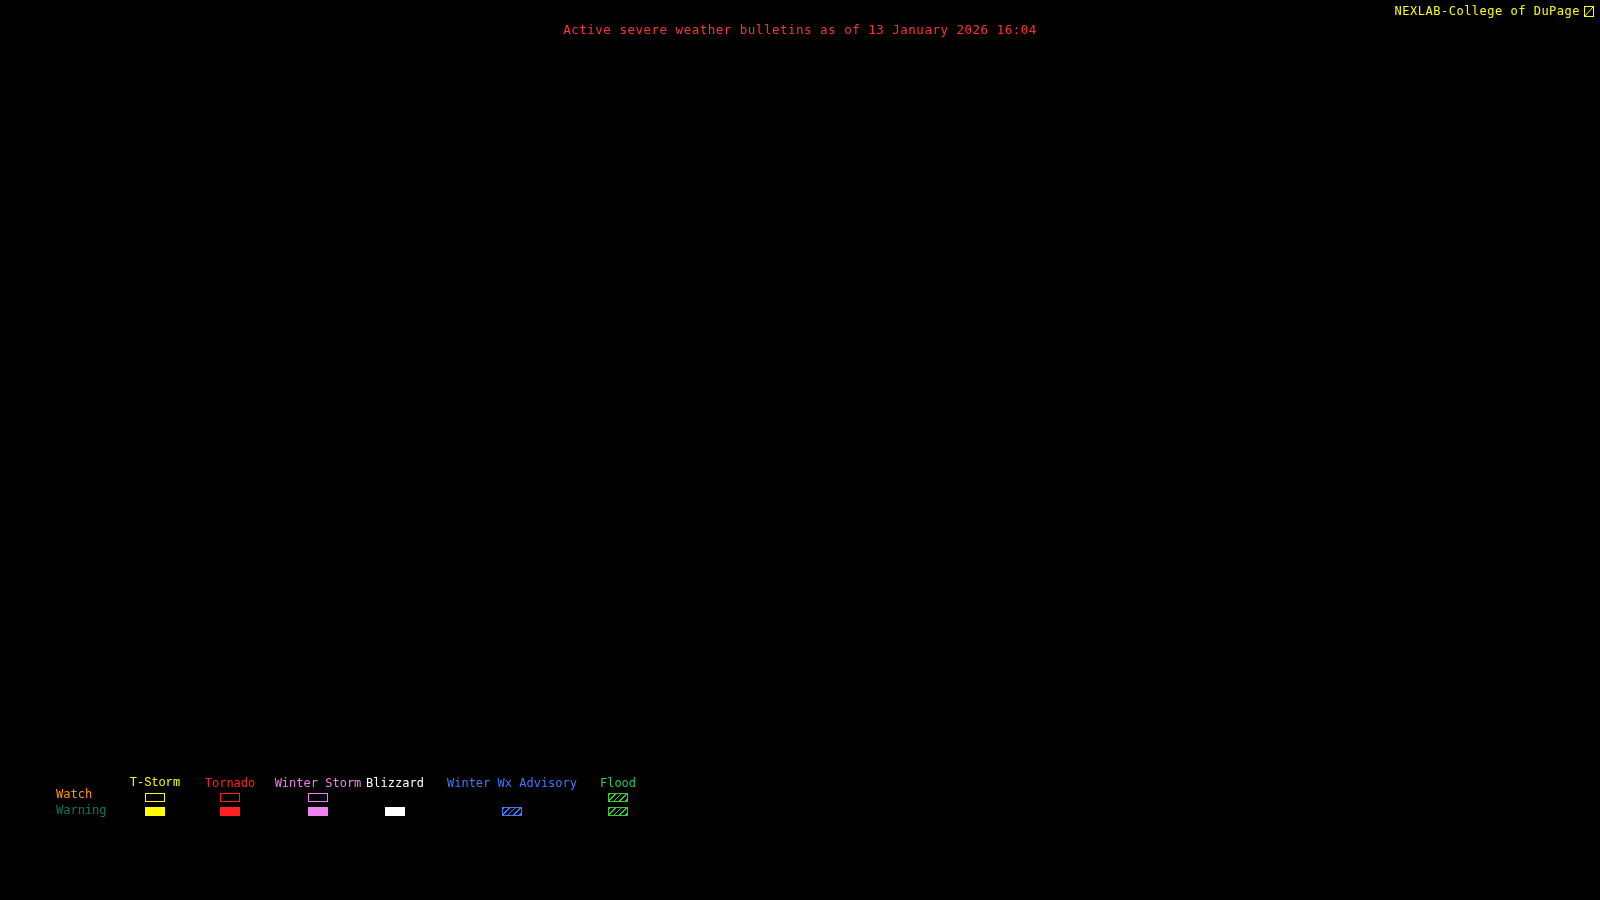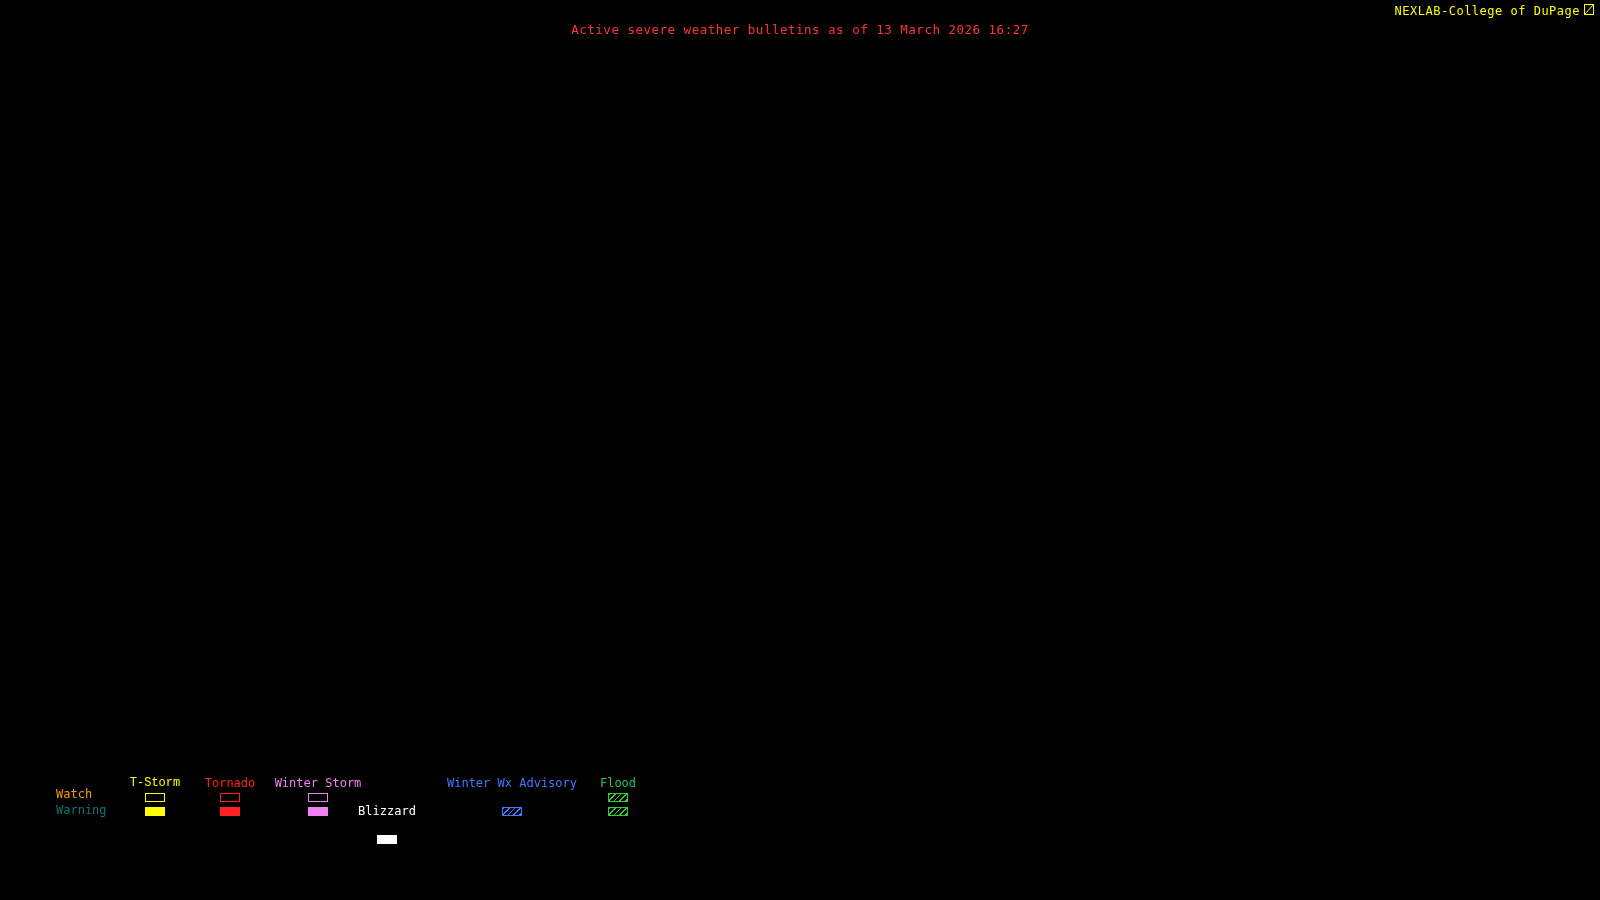--- a/index.html
+++ b/index.html
@@ -18,20 +18,21 @@
     background: #000;
   }
   .brand {
     position: absolute;
     top: 4px;
     right: 6px;
     font-size: 12px;
     letter-spacing: 0.5px;
     white-space: nowrap;
     display: flex;
+    align-items: center;
     gap: 4px;
   }
   .brand-icon {
     display: inline-block;
     width: 10px;
     height: 11px;
     position: relative;
   }
   .brand-icon svg { display:block; }
   .map-title {
@@ -73,40 +74,40 @@
     width: 20px;
     height: 9px;
     margin: 0 auto;
     box-sizing: border-box;
   }
   .swatch.watch   { margin-top: 3px; }
   .swatch.warning { margin-top: 5px; }
   .c0 { left: 80px; }
   .c1 { left: 155px; }
   .c2 { left: 243px; }
-  .c3 { left: 312px; margin-top: 28px; }
+  .c3 { left: 320px; }
   .c4 { left: 437px; }
   .c5 { left: 543px; }
 </style>
 </head>
 <body>
 
 <div class="canvas">
 
   <div class="brand" style="color: rgb(255, 255, 0);">
     <span>NEXLAB-College of DuPage</span>
     <span class="brand-icon">
       <svg width="10" height="11" viewBox="0 0 10 11">
         <rect x="0.5" y="0.5" width="9" height="10" fill="none" stroke="#ffff00" stroke-width="1"></rect>
         <line x1="1" y1="10" x2="9" y2="1" stroke="#ffff00" stroke-width="1"></line>
       </svg>
     </span>
   </div>
 
-  <div class="map-title" style="color: rgb(255, 51, 51);">Active severe weather bulletins as of 13 March 2026 16:27</div>
+  <div class="map-title" style="color: rgb(255, 51, 51);">Active severe weather bulletins as of 13 January 2026 16:04</div>
 
   <div class="legend">
     <div class="row-label watch" style="color: rgb(255, 153, 0);">Watch</div>
     <div class="row-label warning" style="color: #0f766e;">Warning</div>
 
     <div class="leg-col c0">
       <div class="leg-head" style="color: rgb(255, 255, 0); font-family: Liberation Mono, monospace;">T-Storm</div>
       <div class="swatch watch" style="border: 1px solid rgb(255, 255, 0);"></div>
       <div class="swatch warning" style="background: rgb(255, 255, 0);"></div>
     </div>

